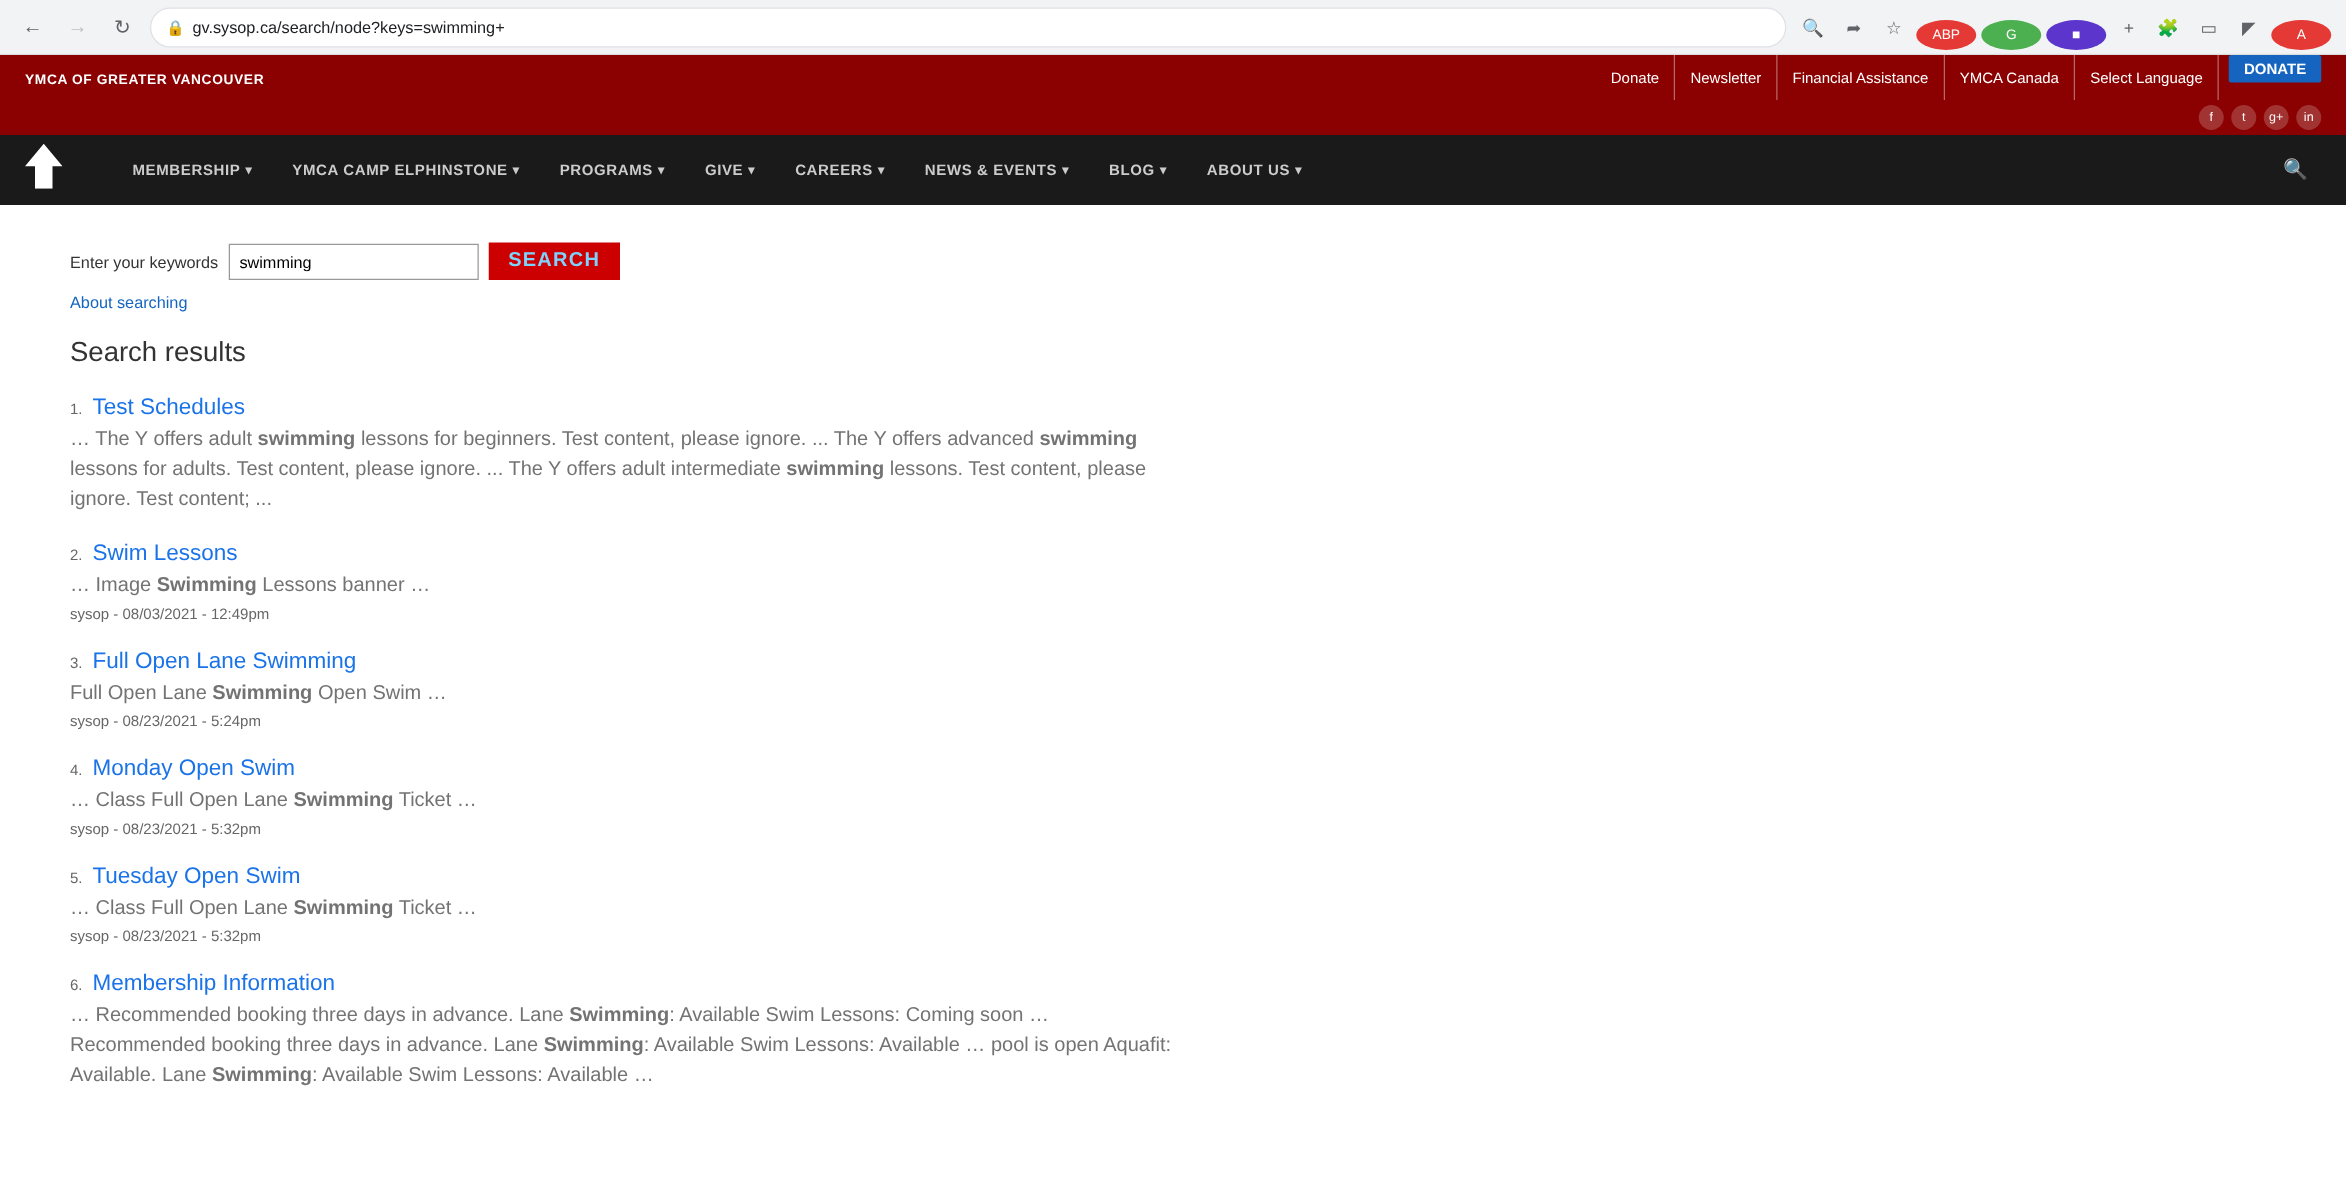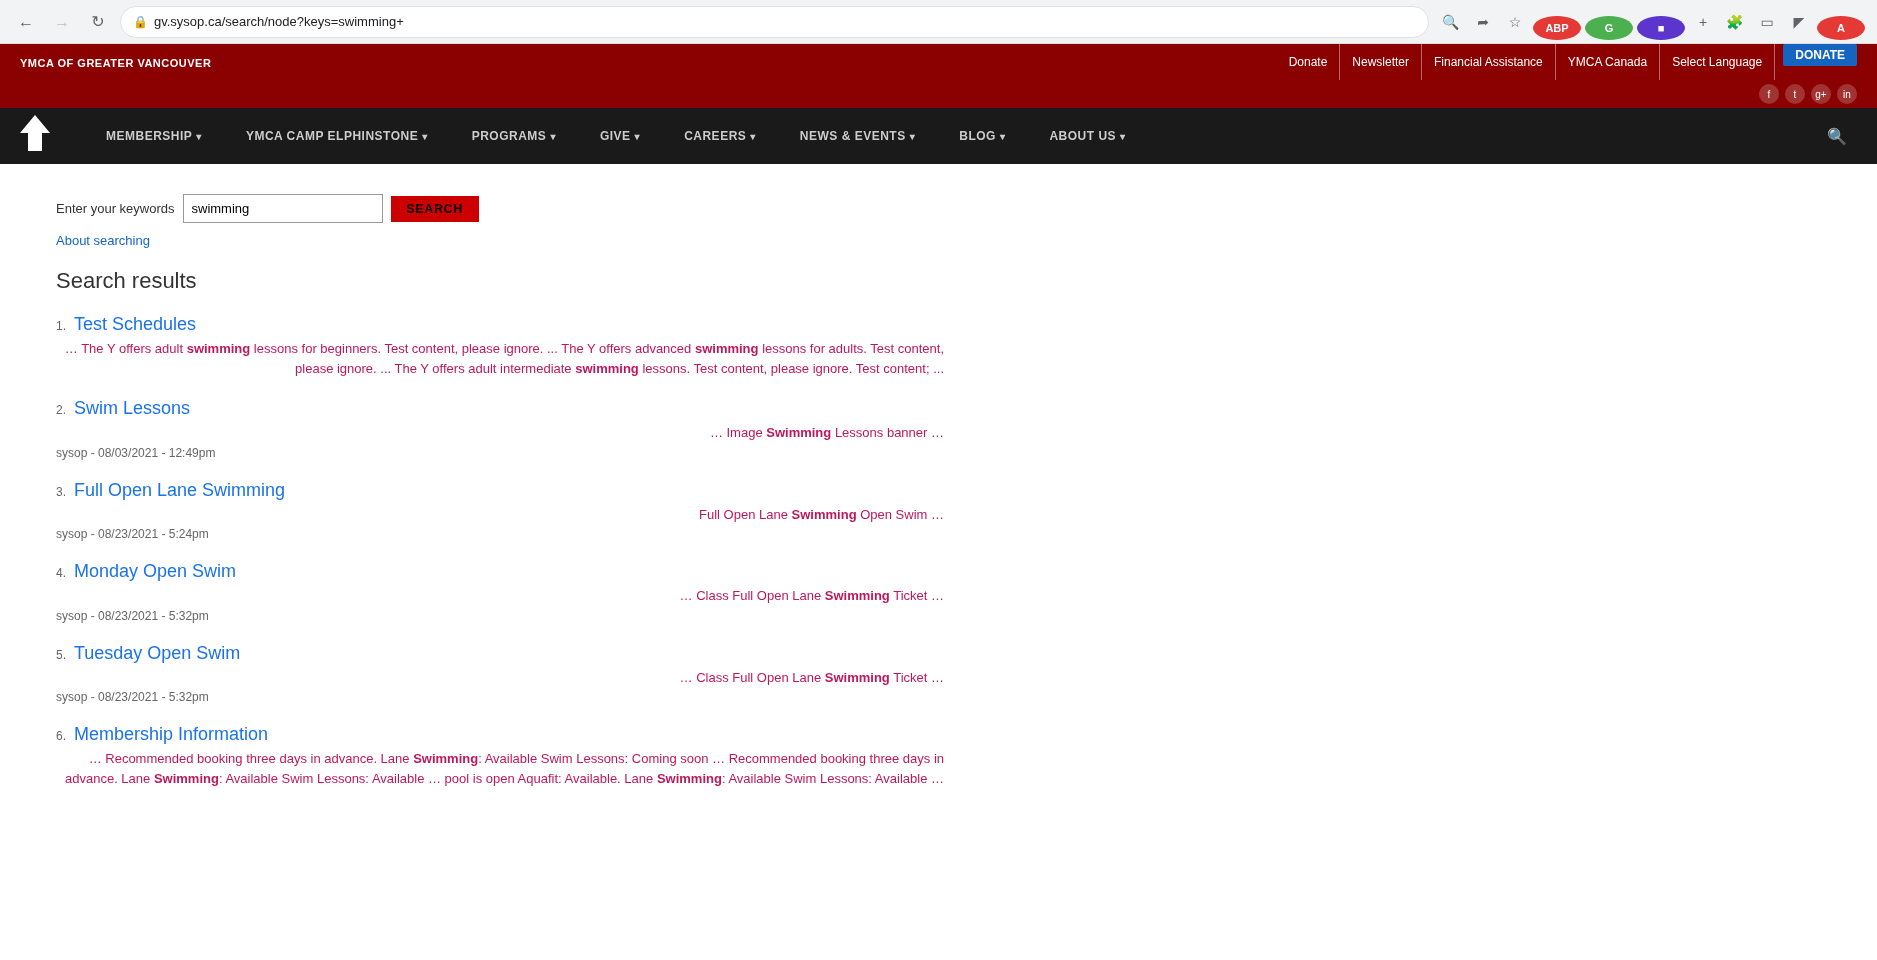--- a/index.html
+++ b/index.html
@@ -46,21 +46,21 @@
       width: 28px; height: 28px;
       border-radius: 50%;
       display: flex; align-items: center; justify-content: center;
       color: #5f6368;
       font-size: 14px;
       cursor: pointer;
     }
     .ext-icon {
       width: 48px; height: 24px; border-radius: 50%;
       display: flex; align-items: center; justify-content: center;
-      font-size: 11px; font-weight: bold; color: #fff;
+      font-size: 11px; font-weight: normal; color: #fff;
       cursor: pointer;
       margin-top: 13px;
     }
 
     
     .utility-bar {
       background: #8b0000;
       color: #fff;
       display: flex;
       align-items: center;
@@ -130,21 +130,21 @@
     .nav-logo {
       margin-right: 40px;
       color: #fff;
       font-size: 28px;
       font-weight: bold;
     }
     .nav-items {
       display: flex;
       align-items: center;
       flex: 1;
-      gap: 12px;
+      gap: 0;
     }
     .nav-item {
       color: #ccc;
       font-size: 12px;
       font-weight: 600;
       letter-spacing: 0.5px;
       text-transform: uppercase;
       padding: 0 16px;
       height: 56px;
       display: flex;
@@ -181,24 +181,24 @@
     }
     .search-input {
       border: 1px solid #999;
       padding: 6px 8px;
       font-size: 13px;
       width: 200px;
       outline: none;
     }
     .search-button {
       background: #cc0000;
-      color: #000000;
+      color: #7dd3fc;
       border: none;
       padding: 6px 16px;
-      font-size: 12px;
+      font-size: 16px;
       font-weight: bold;
       letter-spacing: 1px;
       cursor: pointer;
     }
     .about-searching-link {
       color: #1565c0;
       font-size: 13px;
       text-decoration: none;
       display: block;
       margin-bottom: 20px;
@@ -224,25 +224,24 @@
       font-size: 18px;
       color: #1a73e8;
       text-decoration: none;
       display: inline;
       margin-left: 4px;
     }
     .result-title-row {
       margin-bottom: 4px;
     }
     .result-excerpt {
-      font-size: 13px;
-      color: #be185d;
+      font-size: 16px;
+      color: #737373;
       line-height: 1.5;
       margin-bottom: 3px;
-      text-align: right;
     }
     .result-excerpt strong { font-weight: bold; }
     .result-meta {
       font-size: 12px;
       color: #666;
     }
   </style>
 </head>
 <body>
 

